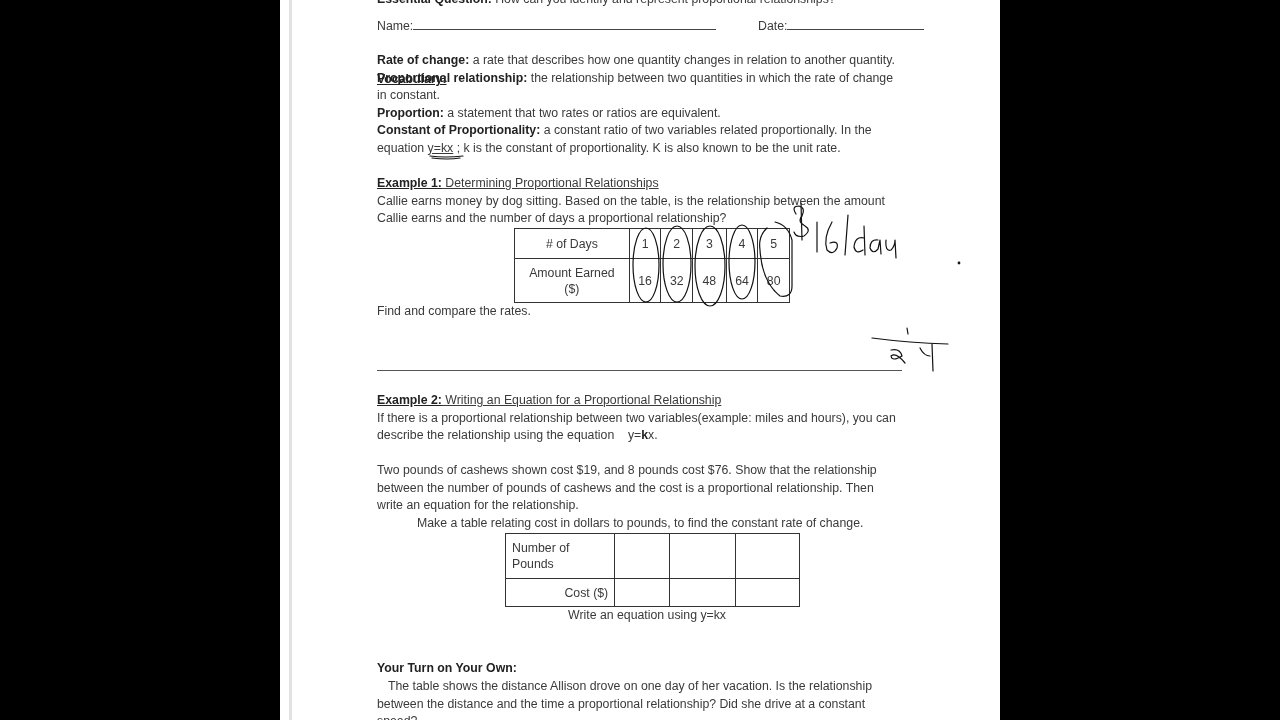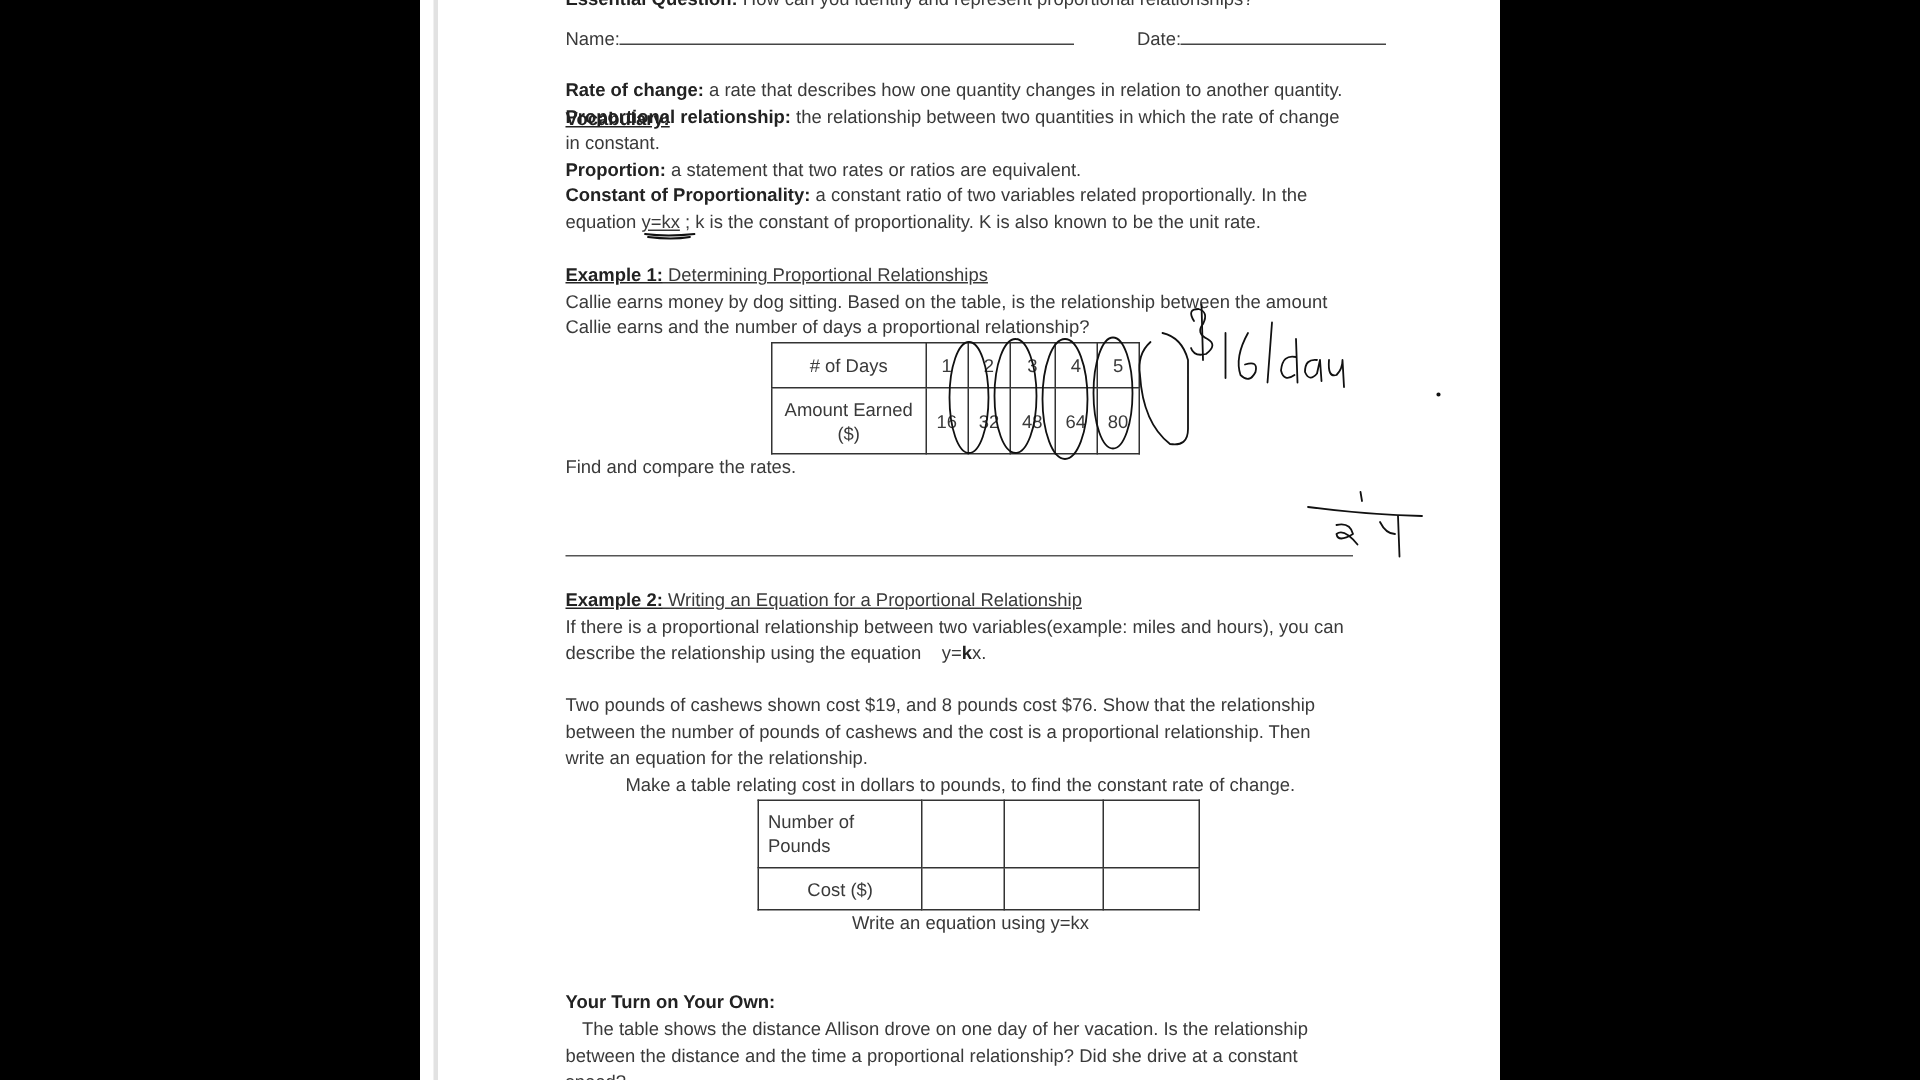--- a/index.html
+++ b/index.html
@@ -56,21 +56,21 @@
   <div class="t" style="left:97px; top:140px;">
     <span>equation </span><span class="u">y=kx</span><span> ; k is the constant of proportionality. K is also known to be the unit rate.</span>
   </div>
 
   <div class="t" style="left:97px; top:175px;">
     <span class="b u">Example 1:</span><span class="u"> Determining Proportional Relationships</span>
   </div>
   <div class="t" style="left:97px; top:192.5px;">Callie earns money by dog sitting. Based on the table, is the relationship between the amount</div>
   <div class="t" style="left:97px; top:210px;">Callie earns and the number of days a proportional relationship?</div>
 
-  <table class="grid" style="left:234px; top:228px; width:246px;">
+  <table class="grid" style="left:234px; top:228px; width:276px;">
     <tbody>
         <tr style="height:30px;">
       <td style="width:115px;"># of Days</td>
       <td style="width:31px;">1</td>
       <td style="width:31px;">2</td>
       <td style="width:33px;">3</td>
       <td style="width:31px;">4</td>
       <td style="width:31px;">5</td>
     </tr>
     <tr style="height:44px;">
@@ -100,21 +100,21 @@
 
   <table class="grid" style="left:225px; top:533px; width:295px;border-radius:25px;">
     <tbody>
         <tr style="height:45px;">
       <td style="width:100px; text-align:left; padding:0 6px; line-height:16px;">Number of Pounds</td>
       <td style="width:58px;"></td>
       <td style="width:69px;"></td>
       <td style="width:68px;"></td>
     </tr>
     <tr style="height:28px;">
-      <td style="text-align:center; padding:0 6px;">Cost ($)</td>
+      <td style="text-align:right; padding:0 6px;">Cost ($)</td>
       <td></td>
       <td></td>
       <td></td>
     </tr>
   </tbody>
     </table>
 
   <div class="t" style="left:288px; top:607px;">Write an equation using y=kx</div>
 
   <div class="t b" style="left:97px; top:660px;">Your Turn on Your Own:</div>

